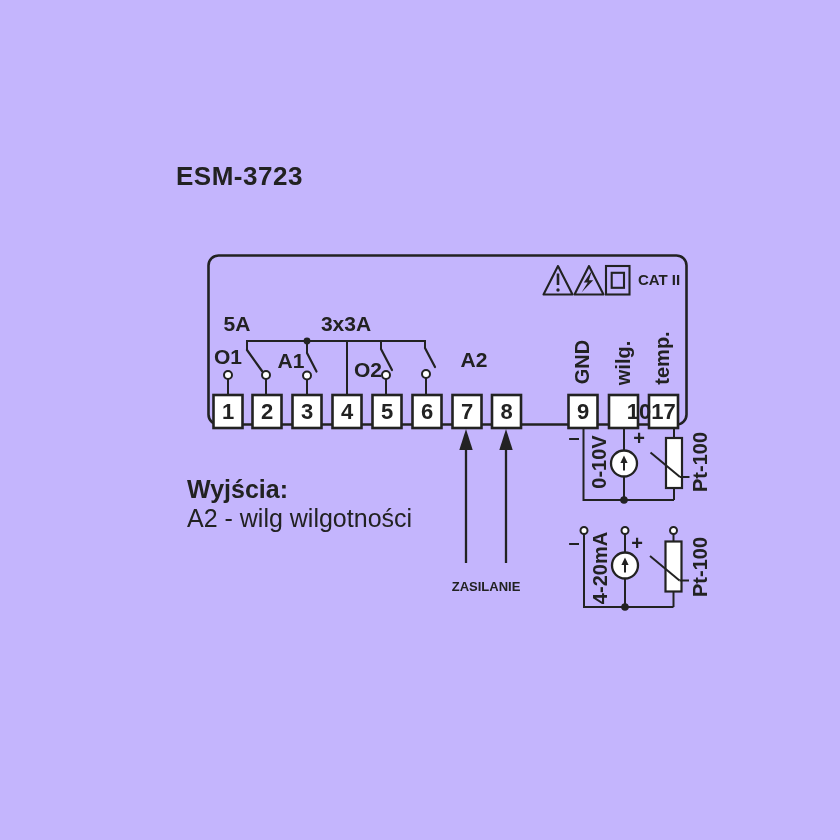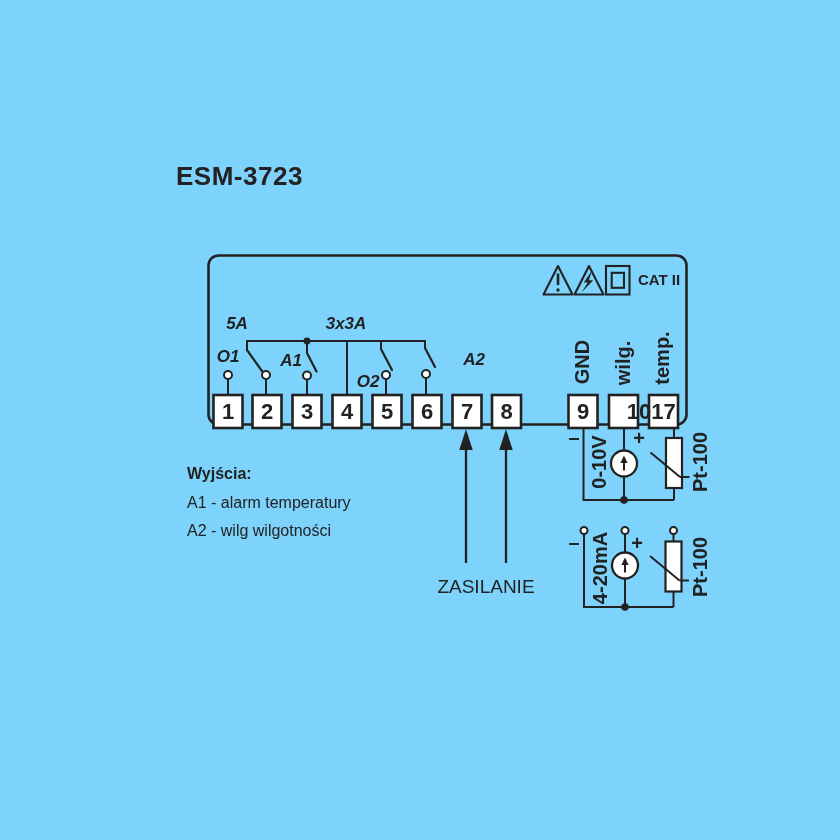--- a/index.html
+++ b/index.html
@@ -1,47 +1,47 @@
 <!DOCTYPE html>
 <html><head>
 <meta charset="utf-8">
 <style>
   html,body{margin:0;padding:0;background:#fff;}
   .page{
-    position:relative;width:840px;height:840px;background:#7dd3fc;overflow:hidden;
+    position:relative;width:840px;height:840px;background:#c4b5fd;overflow:hidden;
     font-family:"Liberation Sans","DejaVu Sans",sans-serif;color:#222;
   }
   svg{position:absolute;left:0;top:0;}
   .title{
     position:absolute;left:176px;top:161px;font-size:26px;font-weight:700;
     letter-spacing:0.5px;white-space:nowrap;
   }
   .lbl{
     position:absolute;transform:translate(-50%,-50%);font-weight:700;
     white-space:nowrap;line-height:1;
   }
   .vlbl{
     position:absolute;transform:translate(-50%,-50%) rotate(-90deg);
     font-weight:700;white-space:nowrap;line-height:1;
   }
-  .fs21{font-size:17px;font-style:italic;}
+  .fs21{font-size:21px;}
   .fs20{font-size:20px;}
   .fs15{font-size:15px;}
   .tnum{
     position:absolute;transform:translate(-50%,-50%);font-size:22px;font-weight:700;
     line-height:1;
   }
   .legend{
-    position:absolute;left:187px;top:460px;font-size:16px;line-height:28.5px;
+    position:absolute;left:187px;top:475px;font-size:25px;line-height:28.5px;
     white-space:nowrap;
   }
   .legend .head{font-weight:700;}
   .power{
     position:absolute;left:409px;top:574px;width:154px;text-align:center;
-    font-size:19px;font-weight:400;line-height:25px;white-space:nowrap;
+    font-size:13px;font-weight:700;line-height:25px;white-space:nowrap;
   }
 </style>
 </head>
 <body>
 
 <div class="page">
 
   <svg width="840" height="840" viewBox="0 0 840 840">
     <g stroke="#222" fill="none">
 
@@ -144,21 +144,21 @@
       </g>
     </g>
   </svg>
 
   <div class="title">ESM-3723</div>
 
   <div class="lbl fs21" style="left:237px;top:323px;">5A</div>
   <div class="lbl fs21" style="left:346px;top:323px;">3x3A</div>
   <div class="lbl fs21" style="left:228px;top:356px;">O1</div>
   <div class="lbl fs21" style="left:291px;top:360px;">A1</div>
-  <div class="lbl fs21" style="left:368px;top:381px;">O2</div>
+  <div class="lbl fs21" style="left:368px;top:369px;">O2</div>
   <div class="lbl fs21" style="left:474px;top:359px;">A2</div>
 
   <div class="lbl fs15" style="left:659px;top:279px;">CAT II</div>
 
   <div class="tnum" style="left:228px;top:412px;">1</div>
   <div class="tnum" style="left:267px;top:412px;">2</div>
   <div class="tnum" style="left:307px;top:412px;">3</div>
   <div class="tnum" style="left:347px;top:412px;">4</div>
   <div class="tnum" style="left:387px;top:412px;">5</div>
   <div class="tnum" style="left:427px;top:412px;">6</div>
@@ -181,17 +181,16 @@
   <div class="lbl fs20" style="left:637px;top:543px;">+</div>
   <div class="vlbl fs20" style="left:600px;top:568px;">4-20mA</div>
   <div class="vlbl fs20" style="left:700px;top:567px;">Pt-100</div>
 
   <div class="power">
     <div>ZASILANIE</div>
   </div>
 
   <div class="legend">
     <div class="head">Wyjścia:</div>
-    <div>A1 - alarm temperatury</div>
     <div>A2 - wilg wilgotności</div>
   </div>
 
 </div>
 
 </body></html>

